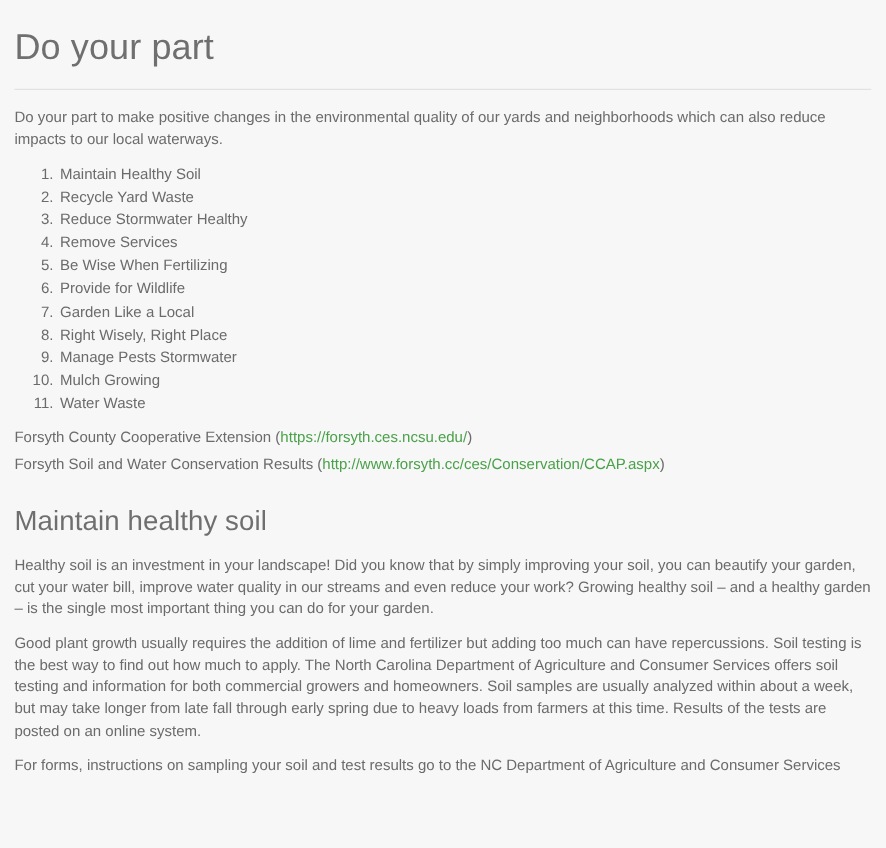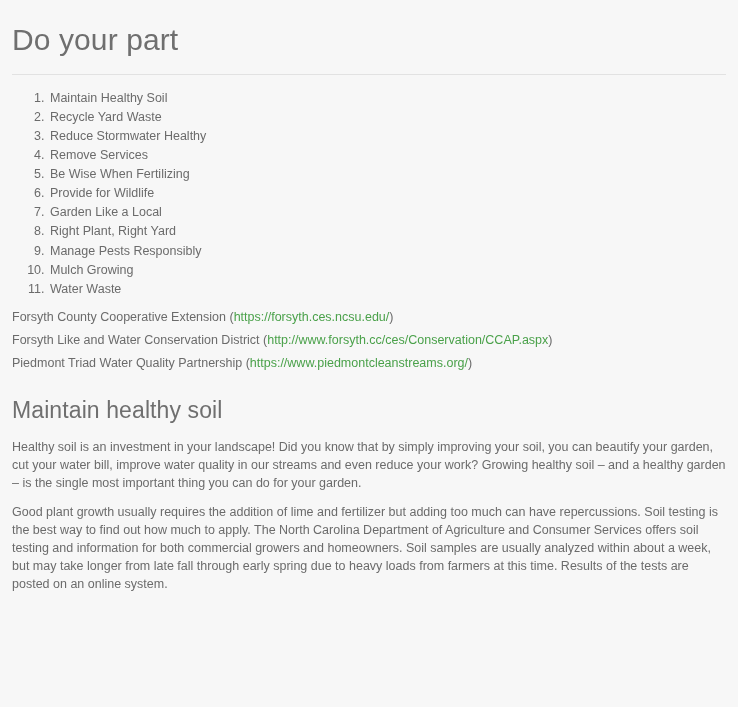--- a/index.html
+++ b/index.html
@@ -64,43 +64,42 @@
   }
 </style>
 </head>
 <body>
 
 <div class="page">
 
   <h1 class="title">Do your part</h1>
   <hr class="rule">
 
+  <p class="para">Do your part to make positive changes in the environmental quality of our yards and neighborhoods which can also reduce impacts to our local waterways.</p>
 
   <ol class="numlist">
     <li>Maintain Healthy Soil</li>
     <li>Recycle Yard Waste</li>
     <li>Reduce Stormwater Healthy</li>
     <li>Remove Services</li>
     <li>Be Wise When Fertilizing</li>
     <li>Provide for Wildlife</li>
     <li>Garden Like a Local</li>
-    <li>Right Plant, Right Yard</li>
-    <li>Manage Pests Responsibly</li>
+    <li>Right Wisely, Right Place</li>
+    <li>Manage Pests Stormwater</li>
     <li>Mulch Growing</li>
     <li>Water Waste</li>
   </ol>
 
 
   <p class="linkline">
     <span>Forsyth County Cooperative Extension (</span><a class="link" href="#">https://forsyth.ces.ncsu.edu/</a><span>)</span>
   </p>
   <p class="linkline">
-    <span>Forsyth Like and Water Conservation District (</span><a class="link" href="#">http://www.forsyth.cc/ces/Conservation/CCAP.aspx</a><span>)</span>
-  </p>
-  <p class="linkline">
-    <span>Piedmont Triad Water Quality Partnership (</span><a class="link" href="#">https://www.piedmontcleanstreams.org/</a><span>)</span>
+    <span>Forsyth Soil and Water Conservation Results (</span><a class="link" href="#">http://www.forsyth.cc/ces/Conservation/CCAP.aspx</a><span>)</span>
   </p>
 
   <h2 class="section">Maintain healthy soil</h2>
   <p class="para">Healthy soil is an investment in your landscape! Did you know that by simply improving your soil, you can beautify your garden, cut your water bill, improve water quality in our streams and even reduce your work? Growing healthy soil – and a healthy garden – is the single most important thing you can do for your garden.</p>
   <p class="para">Good plant growth usually requires the addition of lime and fertilizer but adding too much can have repercussions. Soil testing is the best way to find out how much to apply. The North Carolina Department of Agriculture and Consumer Services offers soil testing and information for both commercial growers and homeowners. Soil samples are usually analyzed within about a week, but may take longer from late fall through early spring due to heavy loads from farmers at this time. Results of the tests are posted on an online system.</p>
+  <p class="para">For forms, instructions on sampling your soil and test results go to the NC Department of Agriculture and Consumer Services</p>
 
 </div>
 
 </body></html>

